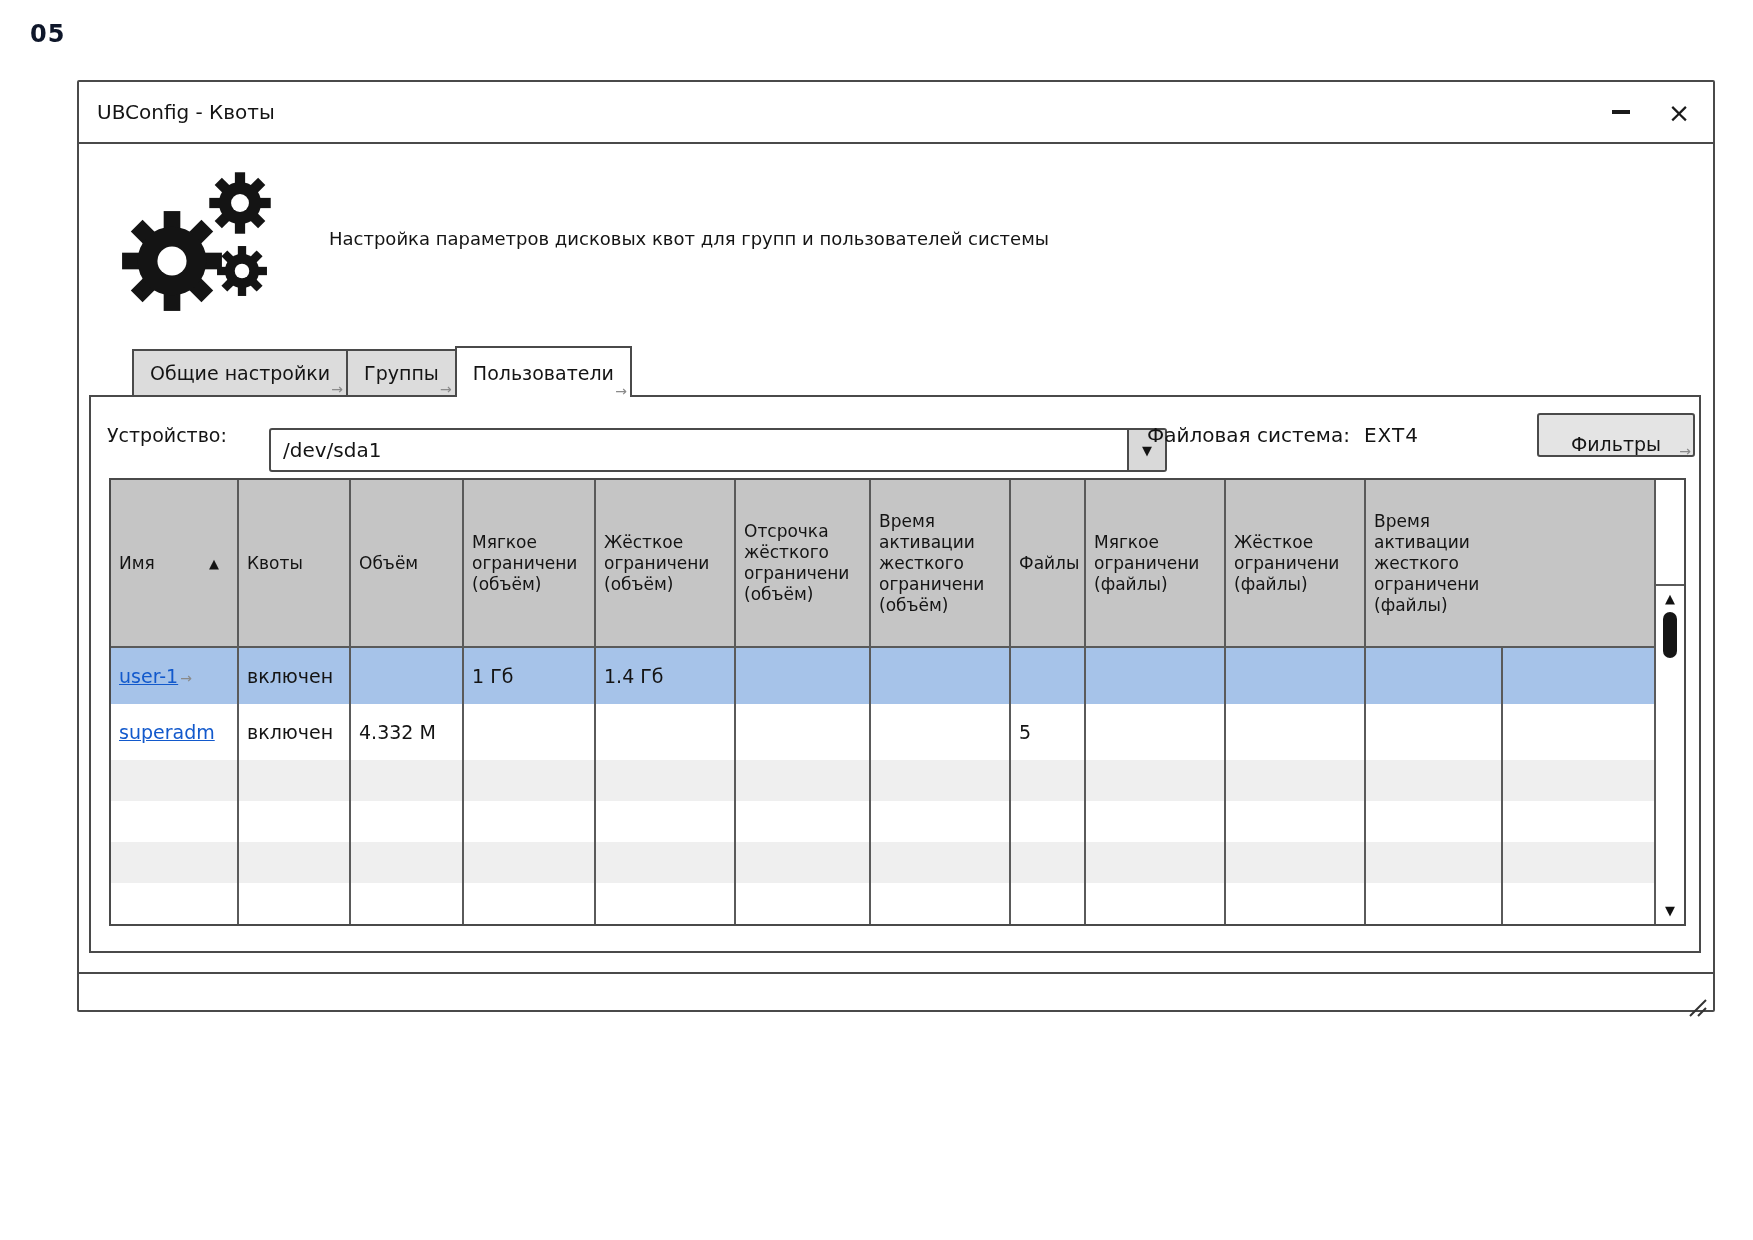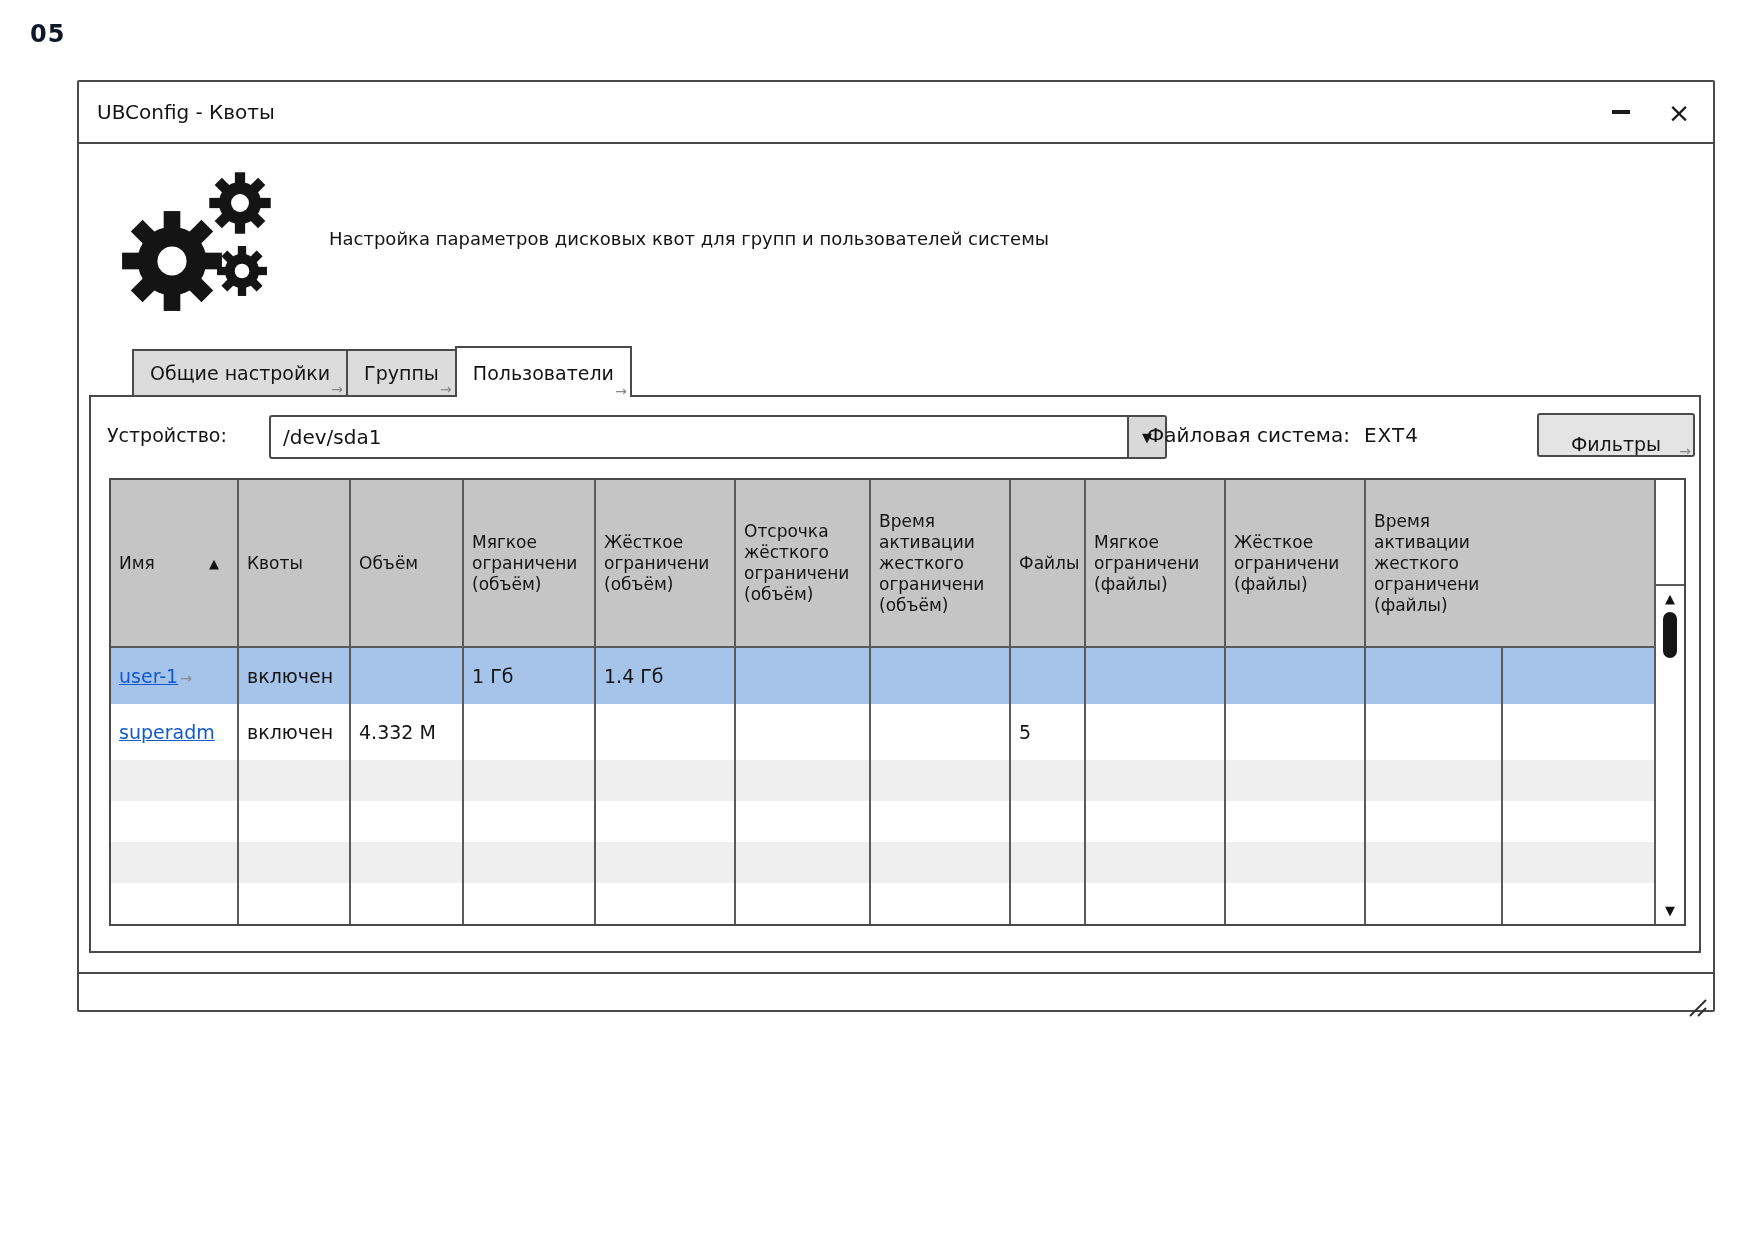--- a/index.html
+++ b/index.html
@@ -33,21 +33,21 @@
   .description{position:absolute;left:250px;top:74px;height:40px;display:flex;align-items:center;font-size:18px;white-space:nowrap}
 
   .tabs{position:absolute;left:53px;top:202px;display:flex;align-items:flex-end;z-index:6;height:51px}
   .tab{position:relative;border:2px solid var(--window_border);border-bottom:none;background:var(--tab_bg);height:46px;padding:0 16px;display:flex;align-items:center;font-size:19px;margin-bottom:2px;margin-right:-2px;cursor:pointer;white-space:nowrap}
   .tab.active{background:#fff;height:51px;margin-bottom:0;z-index:7}
   .tab-arrow{position:absolute;right:3px;bottom:-1px;font-size:14px;color:var(--marker);line-height:1}
 
   .panel{position:absolute;left:10px;top:251px;width:1612px;height:558px;border:2px solid var(--window_border);background:#fff}
 
   .device-label{position:absolute;left:16px;top:16px;height:44px;display:flex;align-items:center;font-size:19px}
-  .combobox{position:absolute;left:178px;top:18px;width:898px;height:44px;border:2px solid var(--window_border);border-radius:3px;display:flex;background:#fff;cursor:pointer}
+  .combobox{position:absolute;left:178px;top:31px;width:898px;height:44px;border:2px solid var(--window_border);border-radius:3px;display:flex;background:#fff;cursor:pointer}
   .combo-value{flex:1;display:flex;align-items:center;padding:0 12px;font-size:20px;overflow:hidden;white-space:nowrap}
   .combo-btn{width:38px;border-left:2px solid var(--window_border);background:#d9d9d9;display:flex;align-items:center;justify-content:center;border-radius:0 2px 2px 0;cursor:pointer}
   .combo-btn span{font-size:13px;line-height:1}
   .fs-text{position:absolute;left:1056px;top:16px;height:44px;display:flex;align-items:center;font-size:20px;white-space:nowrap}
   .fs-text .fs-value{margin-left:14px;letter-spacing:1px}
   .filters-btn{position:absolute;left:1446px;top:16px;width:158px;height:44px;border:2px solid var(--window_border);border-radius:3px;background:var(--control_bg);display:flex;align-items:flex-end;justify-content:center;font-size:19px;cursor:pointer}
   .btn-arrow{position:absolute;right:2px;bottom:-3px;font-size:14px;color:var(--marker);line-height:1}
 
   .table-wrap{position:absolute;left:18px;top:81px;width:1577px;height:448px;border:2px solid var(--window_border);background:#fff}
   .trow{display:grid;grid-template-columns:128px 112px 113px 132px 140px 135px 140px 75px 140px 140px 137px minmax(0,1fr);width:calc(100% - 30px)}

